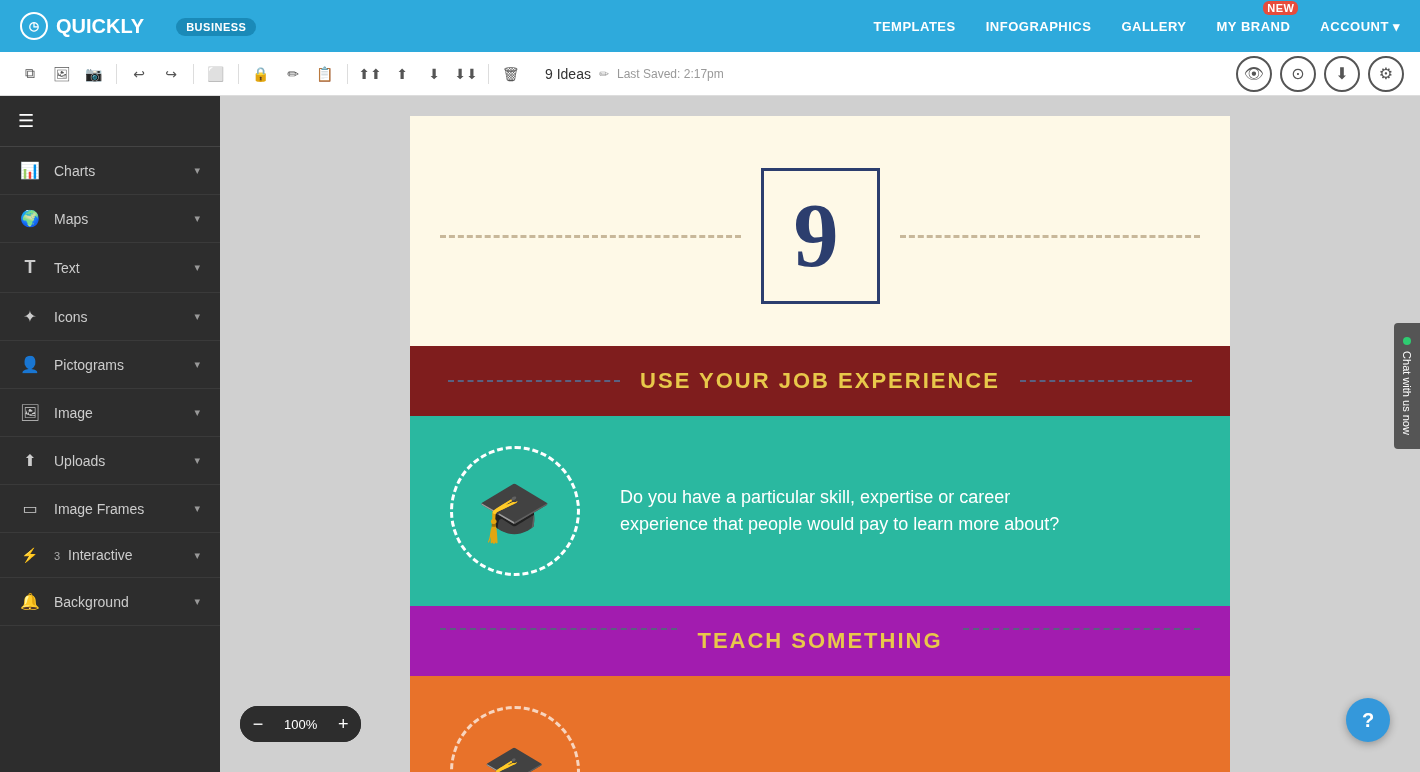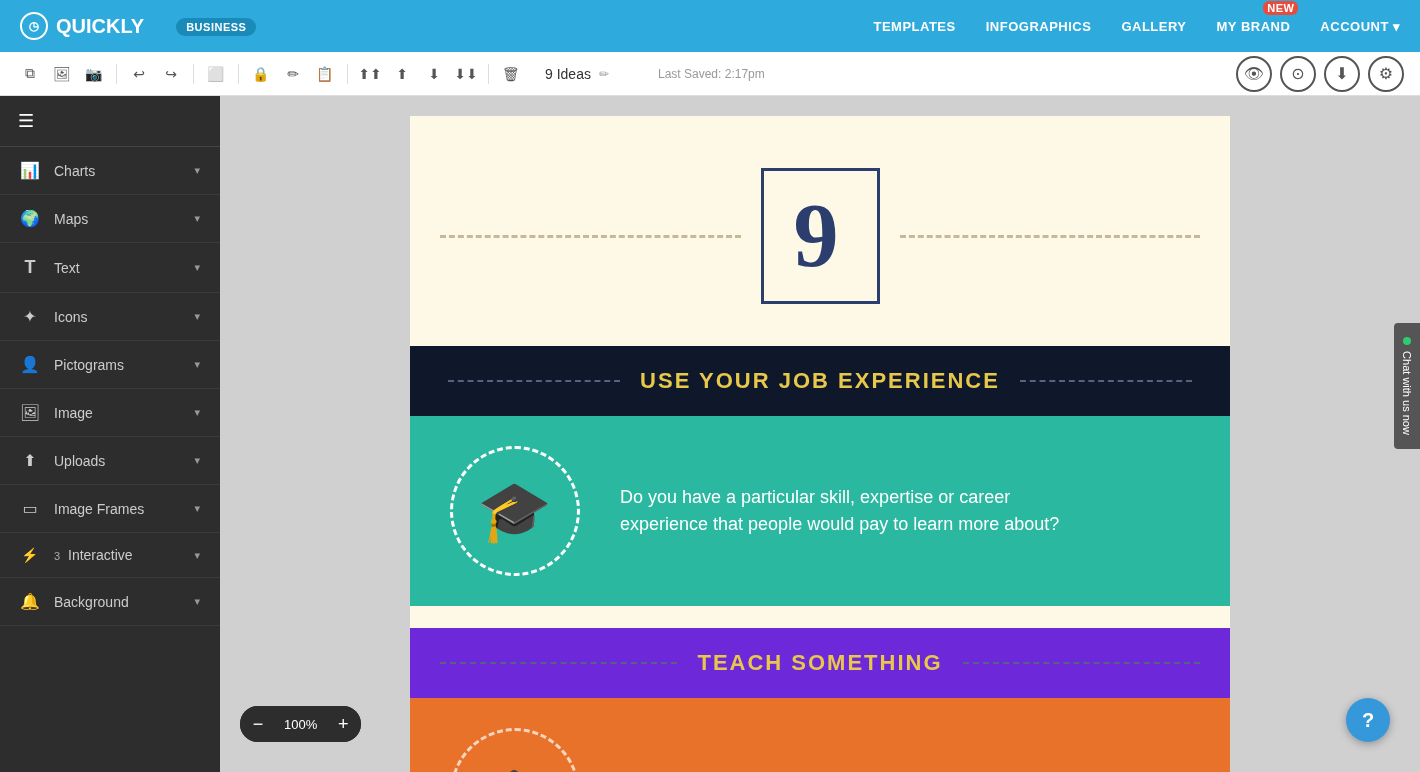--- a/index.html
+++ b/index.html
@@ -122,21 +122,20 @@
       font-weight: 500;
     }
     .toolbar-edit-icon {
       color: #999;
       font-size: 12px;
       cursor: pointer;
     }
     .toolbar-saved {
       font-size: 12px;
       color: #999;
-      margin-left: 41px;
     }
     .toolbar-right {
       margin-left: auto;
       display: flex;
       align-items: center;
       gap: 8px;
     }
     .toolbar-circle-btn {
       width: 36px;
       height: 36px;
@@ -278,21 +277,21 @@
       font-size: 14px;
       font-weight: bold;
       color: #2c3e6e;
       letter-spacing: 2px;
       text-align: left;
       margin-top: 4px;
     }
 
     
     .section-banner {
-      background: #0f172a;
+      background: #7f1d1d;
       padding: 22px 38px;
       display: flex;
       align-items: center;
       justify-content: center;
       gap: 20px;
     }
     .banner-dashes-left {
       flex: 1;
       border-top: 2px dashed #5a6080;
     }
@@ -331,27 +330,26 @@
     }
     .teal-text {
       color: white;
       font-size: 18px;
       line-height: 1.5;
       font-weight: 500;
     }
 
     
     .section-banner-2 {
-      background: #6d28d9;
+      background: #a21caf;
       padding: 22px 30px;
       display: flex;
-      align-items: center;
+      align-items: flex-start;
       justify-content: center;
       gap: 20px;
-      margin-top: 22px;
     }
 
     
     .section-orange {
       background: #e8722a;
       padding: 30px 40px;
       display: flex;
       align-items: center;
       gap: 40px;
       min-height: 130px;

